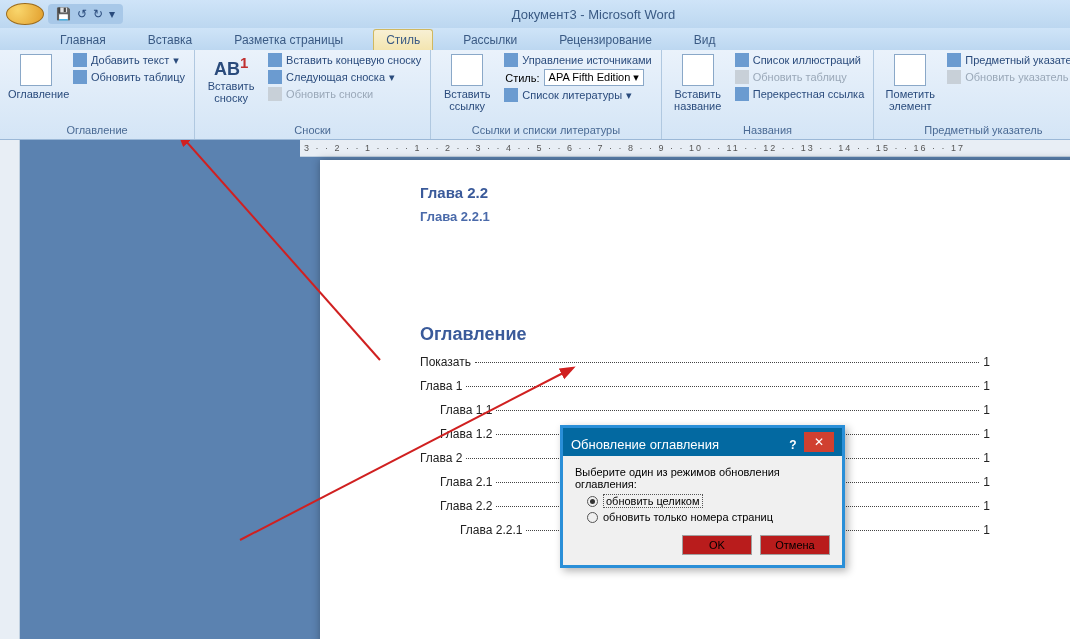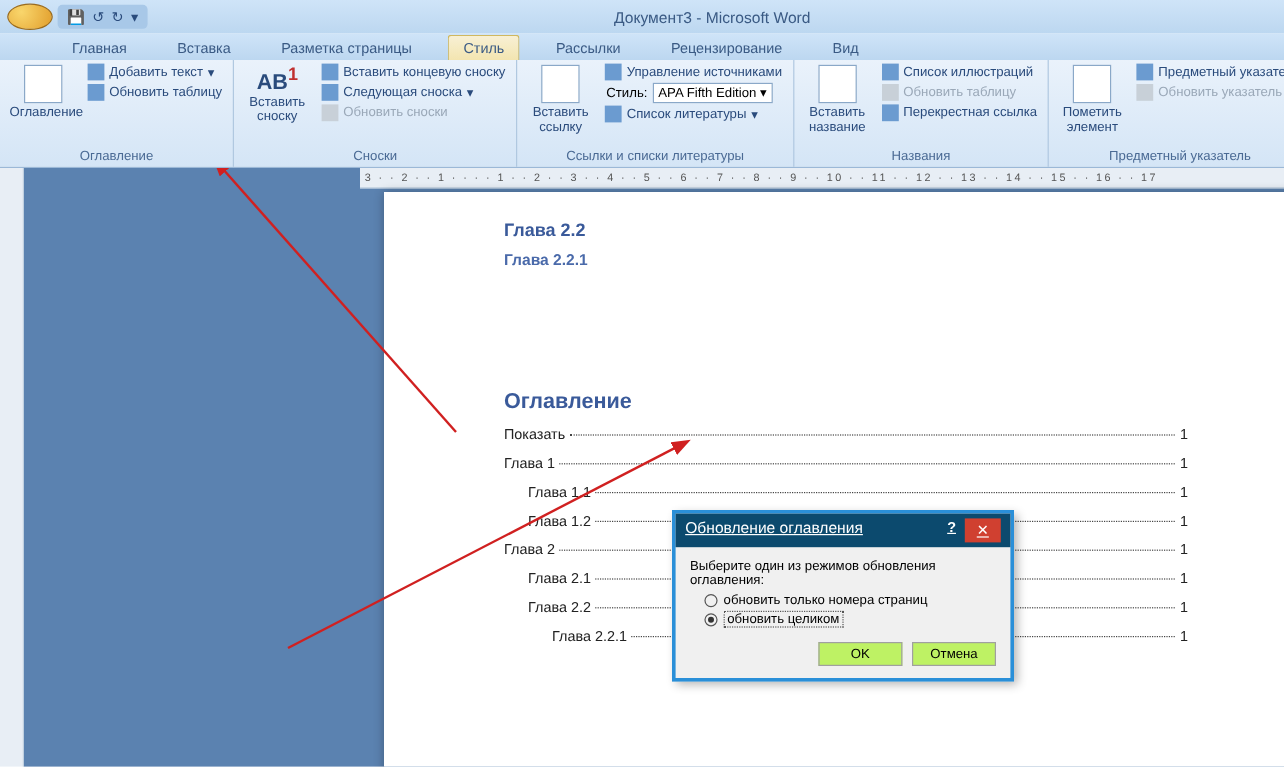--- a/index.html
+++ b/index.html
@@ -35,31 +35,31 @@
 .h2 { color: #4a6aaa; font-size: 13px; font-weight: bold; margin-bottom: 100px; }
 .toc-title { color: #3a5a9a; font-size: 18px; font-weight: bold; margin-bottom: 10px; }
 .toc-line { display: flex; align-items: baseline; font-size: 12px; color: #222; margin-bottom: 10px; }
 .toc-line.l1 { padding-left: 0; }
 .toc-line.l2 { padding-left: 20px; }
 .toc-line.l3 { padding-left: 40px; }
 .toc-line .txt { white-space: nowrap; }
 .toc-line .dots { flex: 1; border-bottom: 1px dotted #444; margin: 0 4px; position: relative; top: -3px; }
 .toc-line .pg { white-space: nowrap; }
 .dialog { position: absolute; left: 540px; top: 285px; width: 285px; border: 3px solid #2a8fd8; background: #f0f0f0; box-shadow: 3px 3px 8px rgba(0,0,0,.3); font-size: 12px; }
-.dlg-title { background: #0c4a6e; color: #fff; padding: 4px 8px; display: flex; align-items: flex-start; text-decoration: underline; }
+.dlg-title { background: #0369a1; color: #fff; padding: 4px 8px; display: flex; align-items: flex-end; }
 .dlg-title .t { flex: 1; font-size: 13px; }
 .dlg-help { width: 22px; text-align: center; color: #fff; cursor: pointer; font-weight: bold; }
 .dlg-close { width: 30px; height: 20px; background: #d04030; color: #fff; text-align: center; line-height: 20px; cursor: pointer; }
 .dlg-body { padding: 10px 12px; }
 .radio-row { display: flex; align-items: center; gap: 5px; margin: 3px 0 3px 12px; font-size: 11px; }
 .radio { width: 11px; height: 11px; border: 1px solid #555; border-radius: 50%; display: inline-flex; align-items: center; justify-content: center; }
 .radio.checked::after { content: ""; width: 5px; height: 5px; background: #333; border-radius: 50%; }
 .sel { border: 1px dotted #555; padding: 0 2px; }
 .dlg-btns { display: flex; justify-content: flex-end; gap: 8px; margin-top: 12px; }
-.dlg-btn { min-width: 70px; padding: 3px 10px; background: #bef264; border: 1px solid #a0a0a0; cursor: pointer; text-align: center; font-size: 11px; }
+.dlg-btn { min-width: 70px; padding: 3px 10px; background: #b91c1c; border: 1px solid #a0a0a0; cursor: pointer; text-align: center; font-size: 11px; }
 .arrow { position: absolute; pointer-events: none; }
 </style>
 </head>
 <body>
 
 <div class="titlebar">
   <div class="office-btn"></div>
   <div class="qat">
     <span>💾</span>
     <span>↺</span>
@@ -253,26 +253,26 @@
 
     <div class="dialog">
       <div class="dlg-title">
         <span class="t">Обновление оглавления</span>
         <span class="dlg-help">?</span>
         <span class="dlg-close">✕</span>
       </div>
       <div class="dlg-body">
         <div style="font-size:11px;margin-bottom:4px">Выберите один из режимов обновления оглавления:</div>
         <div class="radio-row">
+          <span class="radio checked"></span>
+          <span class="sel">обновить целиком</span>
+        </div>
+        <div class="radio-row">
           <span class="radio"></span>
           <span>обновить только номера страниц</span>
-        </div>
-        <div class="radio-row">
-          <span class="radio checked"></span>
-          <span class="sel">обновить целиком</span>
         </div>
         <div class="dlg-btns">
           <div class="dlg-btn">OK</div>
           <div class="dlg-btn">Отмена</div>
         </div>
       </div>
     </div>
   </div>
 </div>
 

